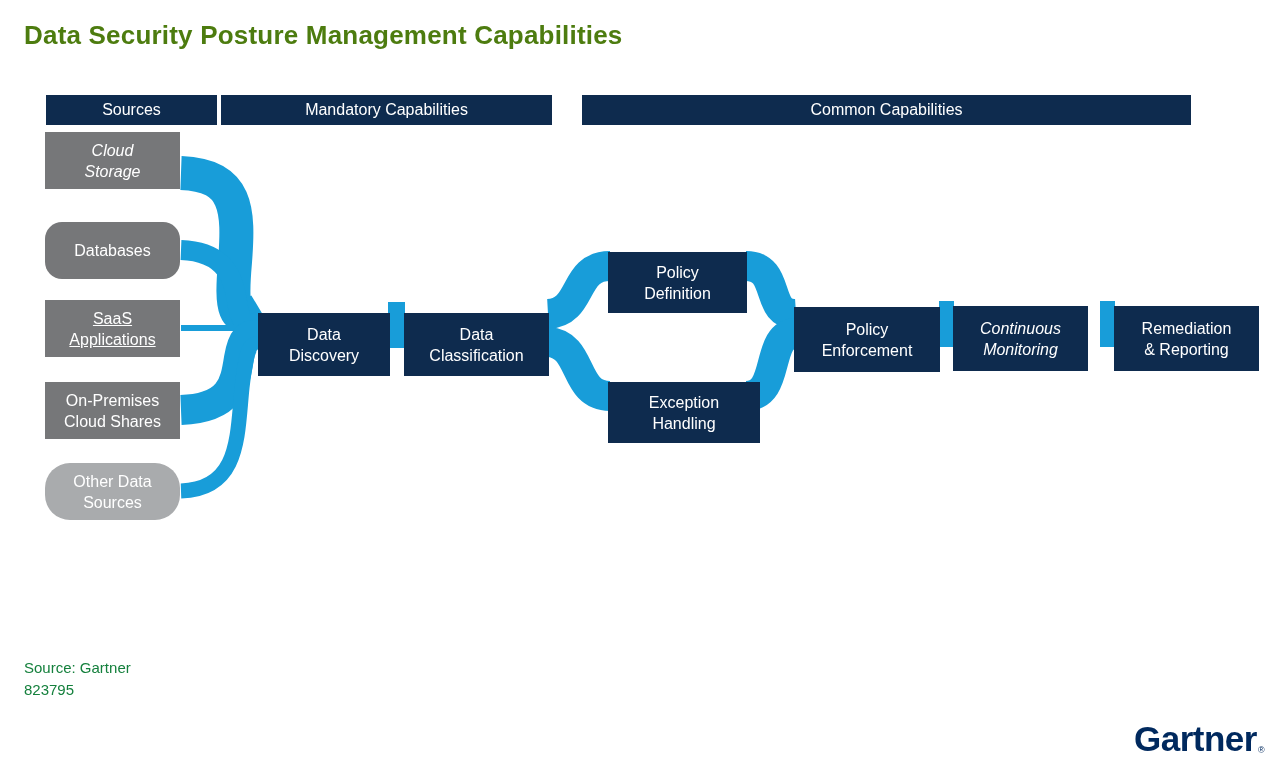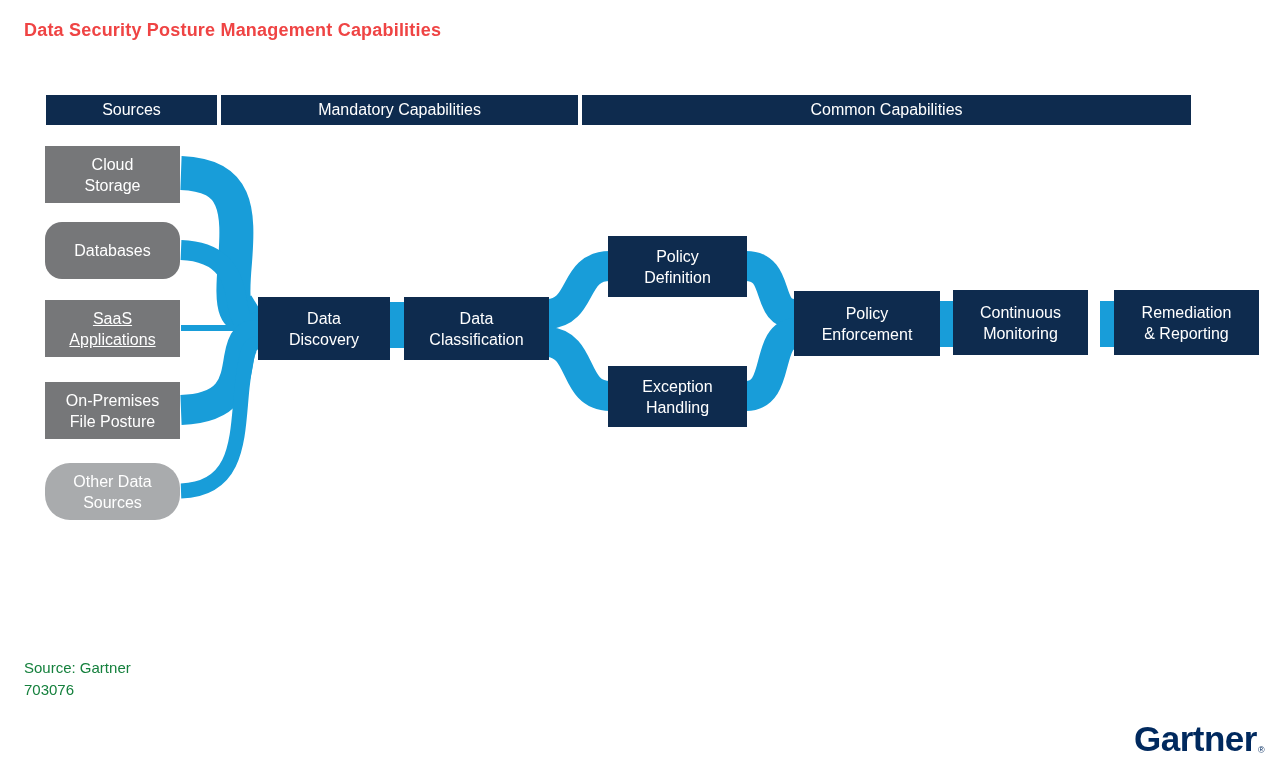--- a/index.html
+++ b/index.html
@@ -14,45 +14,45 @@
   body{
     position:relative;
     width:1280px;height:770px;
     background:#ffffff;
     overflow:hidden;
     font-family:"Liberation Sans","DejaVu Sans",sans-serif;
   }
   .abs{position:absolute;}
   .title{
     left:24px;top:20px;width:900px;
-    font-size:18px;font-weight:700;color:#ef4444;
+    font-size:26px;font-weight:700;color:#4d7c0f;
     letter-spacing:0.2px;
   }
   .band{
     top:95px;height:30px;
     background:var(--navy,#0E2B4E);
     color:#ffffff;font-size:16px;
     display:flex;align-items:center;justify-content:center;
   }
   .band-sources{left:46px;width:171px;}
-  .band-mandatory{left:221px;width:357px;}
+  .band-mandatory{left:221px;width:331px;}
   .band-common{left:582px;width:609px;}
   .srcbox{
     left:45px;width:135px;height:57px;
     background:var(--source-gray,#767779);
     color:#ffffff;font-size:16px;line-height:21px;
     display:flex;align-items:center;justify-content:center;
     text-align:center;white-space:pre-line;
   }
   .srcbox.light{background:var(--source-gray-light,#A9ABAD);border-radius:25px;}
   .capbox{
     background:var(--navy,#0E2B4E);
     color:#ffffff;font-size:16px;line-height:21px;
     display:flex;align-items:center;justify-content:center;
-    text-align:center;white-space:pre-line;
+    text-align:center;white-space:pre-line;margin-top:16px;
   }
   svg.flow{left:0;top:0;}
   svg.flow path{stroke:var(--flow-blue,#189DD9);fill:none;stroke-linejoin:round;}
   svg.flow rect{fill:var(--flow-blue,#189DD9);}
   .footer{
     left:24px;top:657px;
     font-size:15px;line-height:22px;color:#15803d;
   }
   .logo{
     left:1134px;top:719px;width:130px;
@@ -78,45 +78,45 @@
   <path stroke-width="15" d="M 181 491 C 240 489, 237 436, 242 388 C 246 352, 250 338, 260 347"></path>
   <rect x="388" y="302" width="17" height="46"></rect>
   <path stroke-width="30" d="M 548 314 C 584 312, 572 266, 610 266"></path>
   <path stroke-width="30" d="M 548 342 C 584 344, 572 396, 610 396"></path>
   <path stroke-width="30" d="M 746 266 C 782 266, 764 316, 796 314"></path>
   <path stroke-width="30" d="M 746 396 C 782 396, 764 334, 796 333"></path>
   <rect x="939" y="301" width="15" height="46"></rect>
   <rect x="1100" y="301" width="15" height="46"></rect>
 </svg>
 
-<div class="abs srcbox" style="top:146px;">Cloud
+<div class="abs srcbox" style="top:132px;font-style:italic;">Cloud
 Storage</div>
 <div class="abs srcbox" style="top:222px;border-radius:17px;">Databases</div>
 <div class="abs srcbox" style="top:300px;text-decoration:underline;">SaaS
 Applications</div>
 <div class="abs srcbox" style="top:382px;">On-Premises
-File Posture</div>
+Cloud Shares</div>
 <div class="abs srcbox light" style="top:463px;">Other Data
 Sources</div>
 
 <div class="abs capbox" style="left:258px;top:297px;width:132px;height:63px;">Data
 Discovery</div>
 <div class="abs capbox" style="left:404px;top:297px;width:145px;height:63px;">Data
 Classification</div>
 <div class="abs capbox" style="left:608px;top:236px;width:139px;height:61px;">Policy
 Definition</div>
-<div class="abs capbox" style="left:608px;top:366px;width:139px;height:61px;">Exception
+<div class="abs capbox" style="left:608px;top:366px;width:152px;height:61px;">Exception
 Handling</div>
 <div class="abs capbox" style="left:794px;top:291px;width:146px;height:65px;">Policy
 Enforcement</div>
-<div class="abs capbox" style="left:953px;top:290px;width:135px;height:65px;">Continuous
+<div class="abs capbox" style="left:953px;top:290px;width:135px;height:65px;font-style:italic;">Continuous
 Monitoring</div>
 <div class="abs capbox" style="left:1114px;top:290px;width:145px;height:65px;">Remediation
 &amp; Reporting</div>
 
 <div class="abs footer">
   <div>Source: Gartner</div>
-  <div>703076</div>
+  <div>823795</div>
 </div>
 
 <div class="abs logo">
   <span>Gartner</span><sup>®</sup>
 </div>
 
 </body></html>

